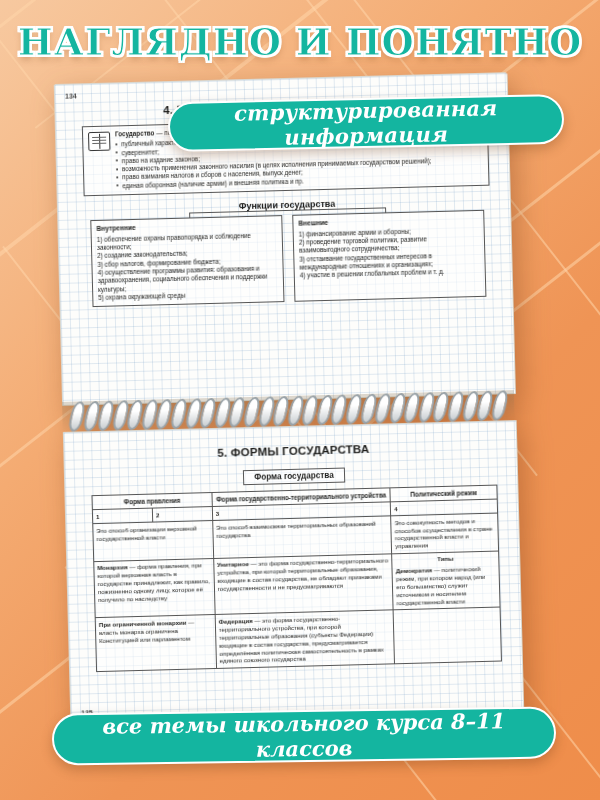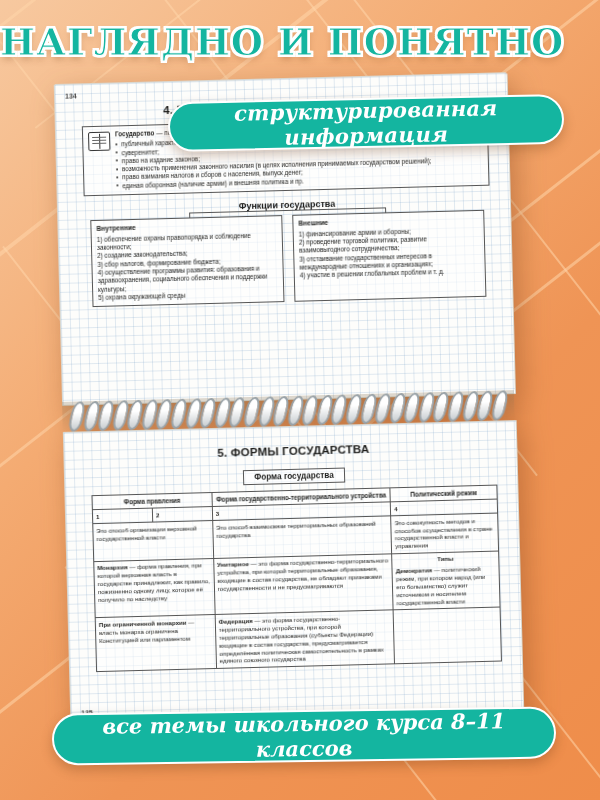--- a/index.html
+++ b/index.html
@@ -32,21 +32,21 @@
     background: rgba(255, 214, 170, 0.55);
     transform-origin: center;
   }
 
   
   .top-title {
     position: absolute;
     top: 20px;
     left: 0;
     right: 0;
-    text-align: left;
+    text-align: center;
     z-index: 6;
   }
   .top-title .txt {
     display: inline-block;
     font-family: "DejaVu Serif", serif;
     font-weight: bold;
     font-size: 37px;
     letter-spacing: 1px;
     color: #14b5a0;
     -webkit-text-stroke: 1px #ffffff;

